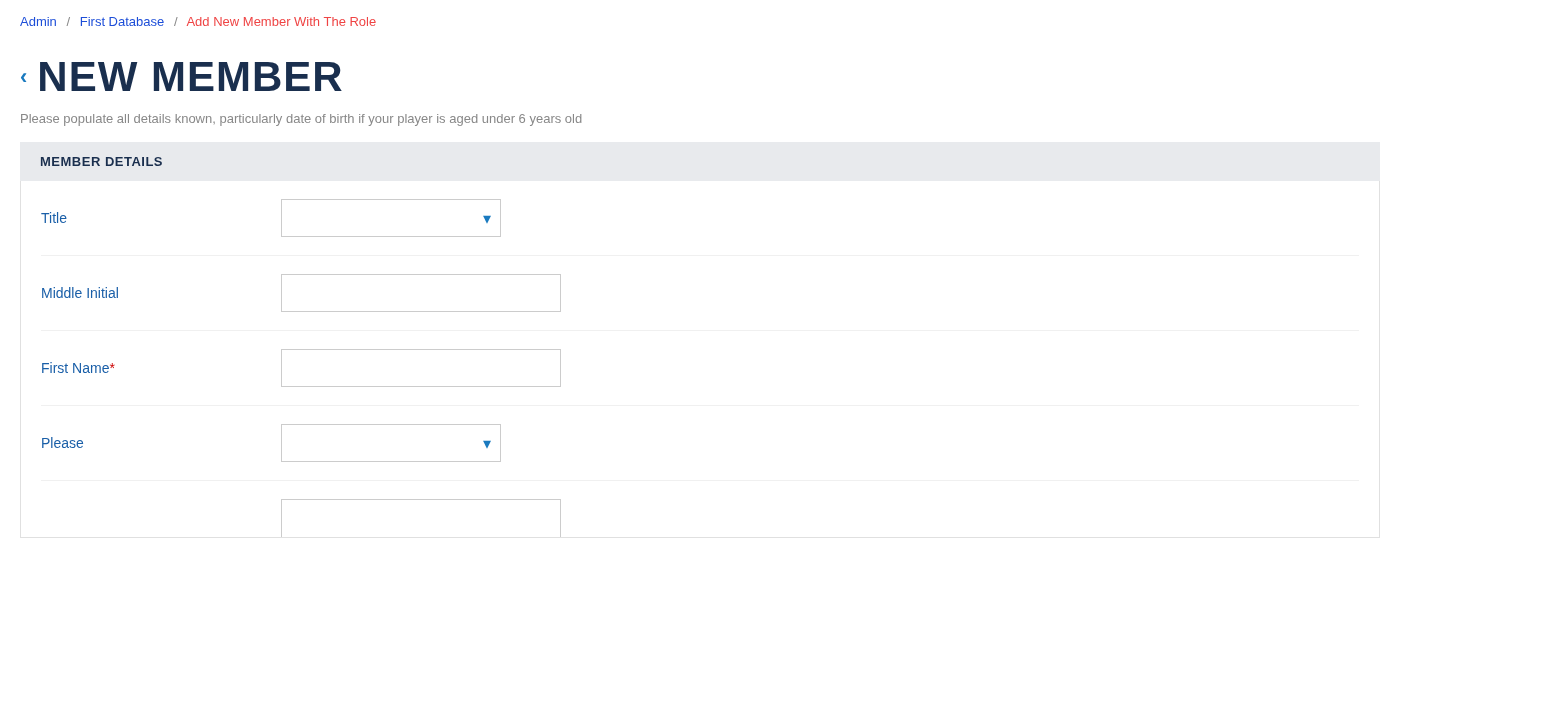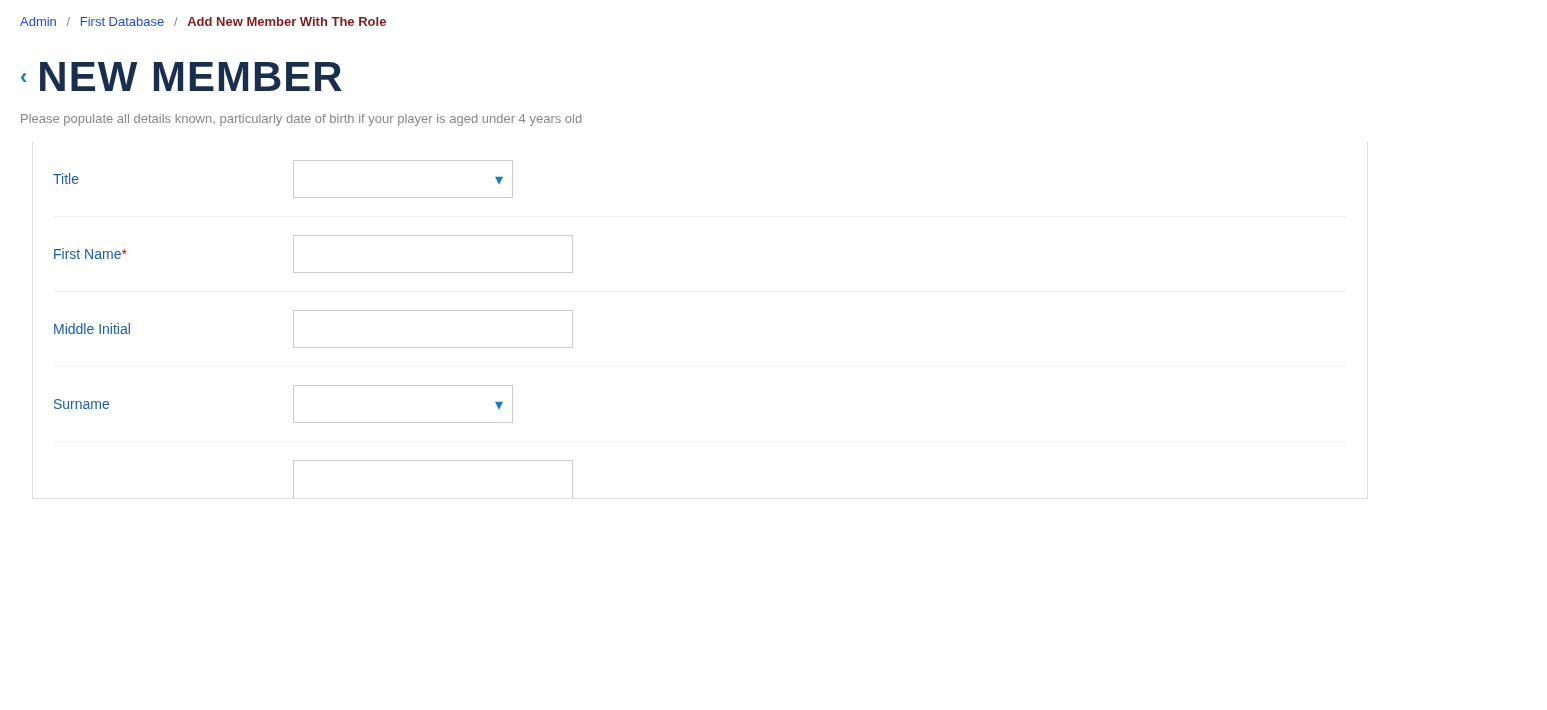--- a/index.html
+++ b/index.html
@@ -24,22 +24,22 @@
     .breadcrumb a {
       color: #1d4ed8;
       text-decoration: none;
     }
 
     .breadcrumb .separator {
       margin: 0 6px;
     }
 
     .breadcrumb .current {
-      color: #7f1d1d;
-      font-weight: 700;
+      color: #ef4444;
+      font-weight: 400;
       text-align: right;
     }
 
     .page-header {
       padding: 10px 20px 4px 20px;
       display: flex;
       align-items: center;
       gap: 10px;
     }
 
@@ -70,21 +70,21 @@
       font-weight: 700;
       font-size: 13px;
       color: #1a2f4e;
       letter-spacing: 0.5px;
       text-transform: uppercase;
       margin: 0 20px;
     }
 
     .form-container {
       padding: 0 20px;
-      margin: 0 32px;
+      margin: 0 20px;
       border: 1px solid #e0e0e0;
       border-top: none;
     }
 
     .form-row {
       display: flex;
       align-items: center;
       padding: 18px 0;
       border-bottom: 1px solid #f0f0f0;
     }
@@ -182,55 +182,56 @@
     <a>First Database</a>
     <span class="separator">/</span>
     <span class="current">Add New Member With The Role</span>
   </div>
 
   <div class="page-header">
     <span class="back-icon">‹</span>
     <h1 class="page-title">NEW MEMBER</h1>
   </div>
 
-  <div class="page-subtitle">Please populate all details known, particularly date of birth if your player is aged under 4 years old</div>
-
+  <div class="page-subtitle">Please populate all details known, particularly date of birth if your player is aged under 6 years old</div>
+
+  <div class="section-header">MEMBER DETAILS</div>
 
   <div class="form-container">
 
     <div class="form-row">
       <div class="form-label">Title</div>
       <div class="form-select-wrapper">
         <select>
           <option value=""></option>
           <option value="Mr">Mr</option>
           <option value="Mrs">Mrs</option>
           <option value="Ms">Ms</option>
           <option value="Dr">Dr</option>
           <option value="Prof">Prof</option>
         </select>
         <span class="select-chevron">▾</span>
       </div>
     </div>
 
     <div class="form-row">
+      <div class="form-label">Middle Initial</div>
+      <input type="text" class="form-input" style="">
+    </div>
+
+    <div class="form-row">
       <div class="form-label">
         <span>First Name</span><span class="required-star">*</span>
       </div>
       <input type="text" class="form-input" style="">
     </div>
 
-    <div class="form-row">
-      <div class="form-label">Middle Initial</div>
-      <input type="text" class="form-input" style="">
-    </div>
-
-
-    <div class="form-row">
-      <div class="form-label">Surname</div>
+
+    <div class="form-row">
+      <div class="form-label">Please</div>
       <div class="form-select-wrapper">
         <select>
           <option value=""></option>
           <option value="Male">Male</option>
           <option value="Female">Female</option>
           <option value="Other">Other</option>
         </select>
         <span class="select-chevron">▾</span>
       </div>
     </div>

